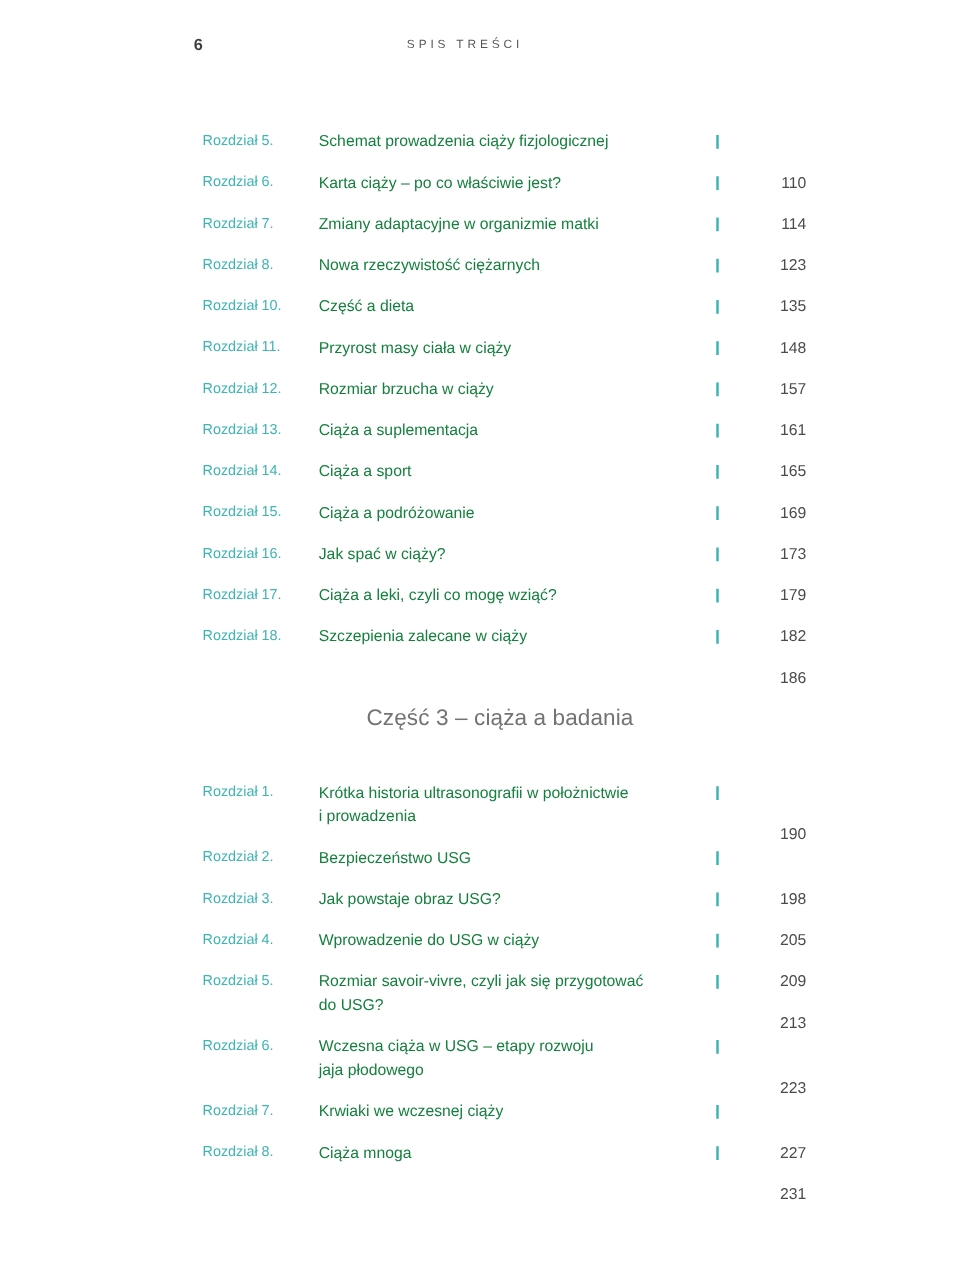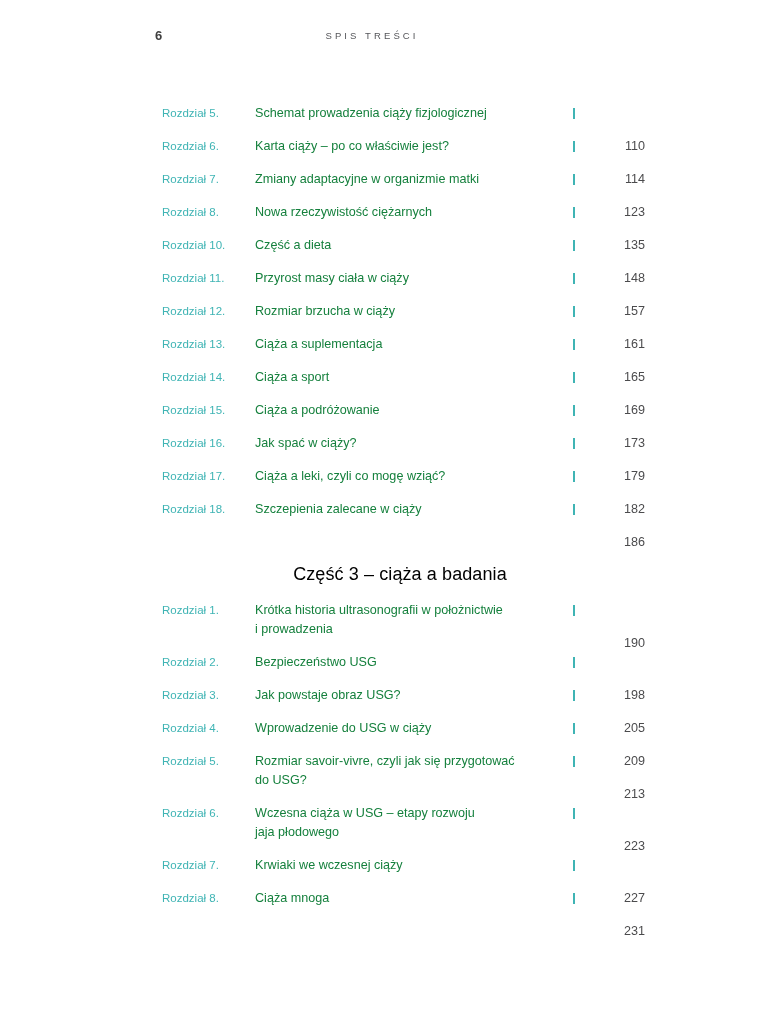--- a/index.html
+++ b/index.html
@@ -113,24 +113,24 @@
     font-size: 12.6px;
     color: #4b4b4d;
     line-height: 19px;
     margin-top: 33px;
   }
 
   
   .part-heading {
     text-align: center;
     font-size: 18px;
-    color: #000000;
+    color: #737373;
     line-height: 26px;
     margin-top: 41px;
-    margin-bottom: 14px;
+    margin-bottom: 38px;
     letter-spacing: 0.1px;
   }
 </style>
 </head>
 <body>
 
 <div class="page">
 
   <div class="running-head">
     <div class="folio">6</div>

